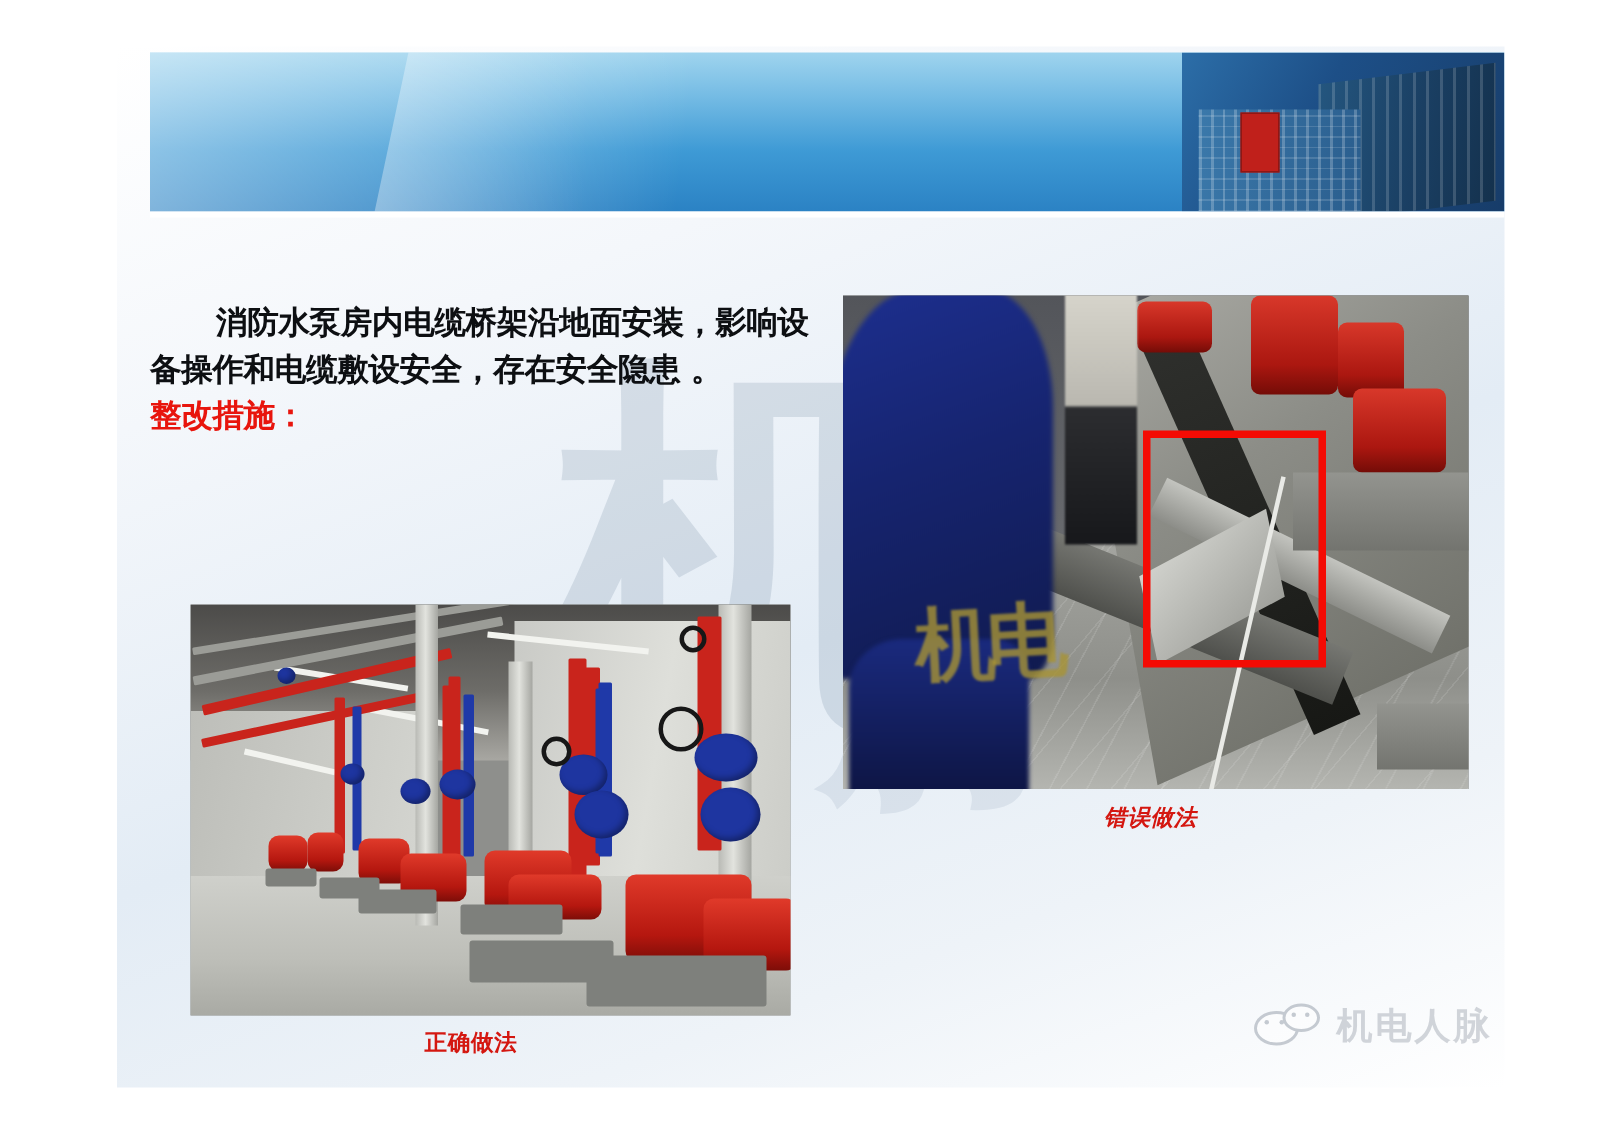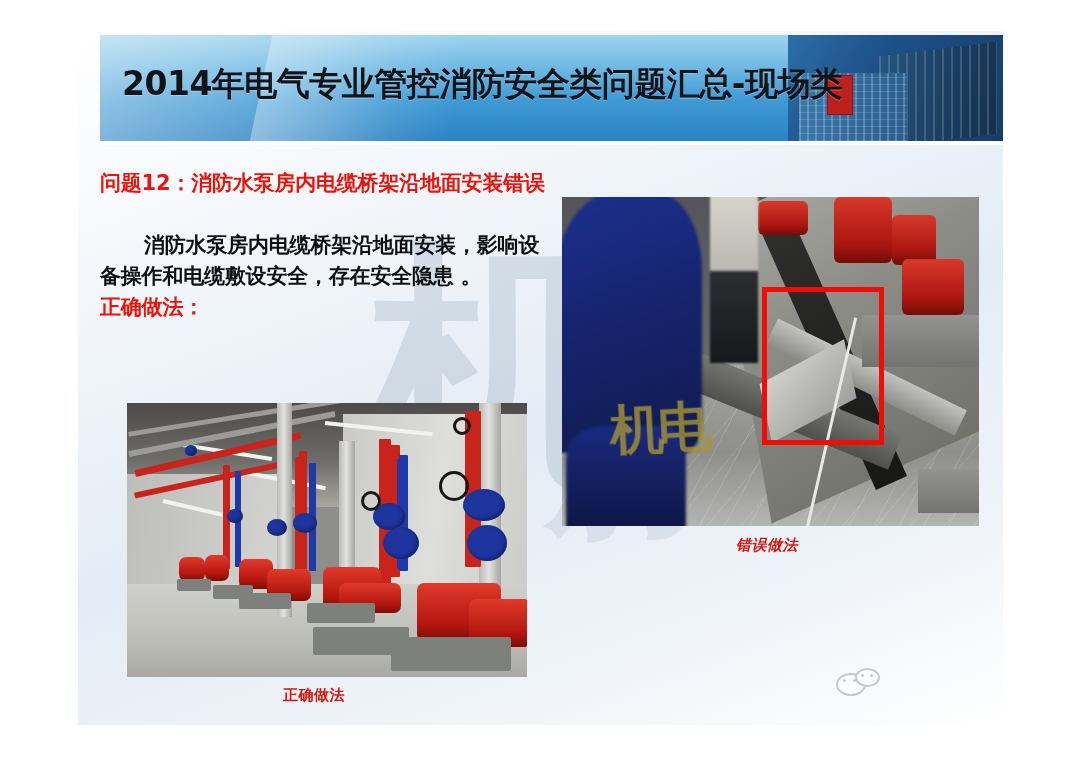--- a/index.html
+++ b/index.html
@@ -286,28 +286,26 @@
   <div class="wm-big" id="wm2">脉</div>
 
   <div id="banner">
     <div class="sky-streak"></div>
     <div class="sky-streak2"></div>
     <div id="bldg">
       <div class="tower"></div>
       <div class="podium"></div>
       <div class="redsign"></div>
     </div>
-    <div id="banner-title">2014年电气专业管控消防安全类问题汇总-现场类</div>
   </div>
   <div id="banner-underline"></div>
 
   <div id="textcol">
-    <div class="t-red">问题12：消防水泵房内电缆桥架沿地面安装错误</div>
     <div class="t-black indent">消防水泵房内电缆桥架沿地面安装，影响设备操作和电缆敷设安全，存在安全隐患 。</div>
-    <div class="t-red">正确做法：</div>
+    <div class="t-red">整改措施：</div>
   </div>
 
   <div class="photo" id="photo-left">
     <div class="ceiling"></div>
     <div class="wallR"></div>
     <div class="wallL"></div>
     <div class="floor"></div>
 
     <div class="lamp" style="left:56px;  top:40px;  width:90px;  transform:rotate(9deg);"></div>
     <div class="lamp" style="left:120px; top:68px;  width:80px;  transform:rotate(11deg);"></div>
@@ -399,13 +397,14 @@
 
 <div id="wechat">
   <div class="wx-glyph">
     <div class="wx-big"></div>
     <div class="wx-small"></div>
     <div class="dot" style="left:7px;  top:11px;"></div>
     <div class="dot" style="left:17px; top:11px;"></div>
     <div class="dot" style="left:25px; top:6px;"></div>
     <div class="dot" style="left:34px; top:6px;"></div>
   </div>
+  <div class="wx-text">机电人脉</div>
 </div>
 
 </body></html>

